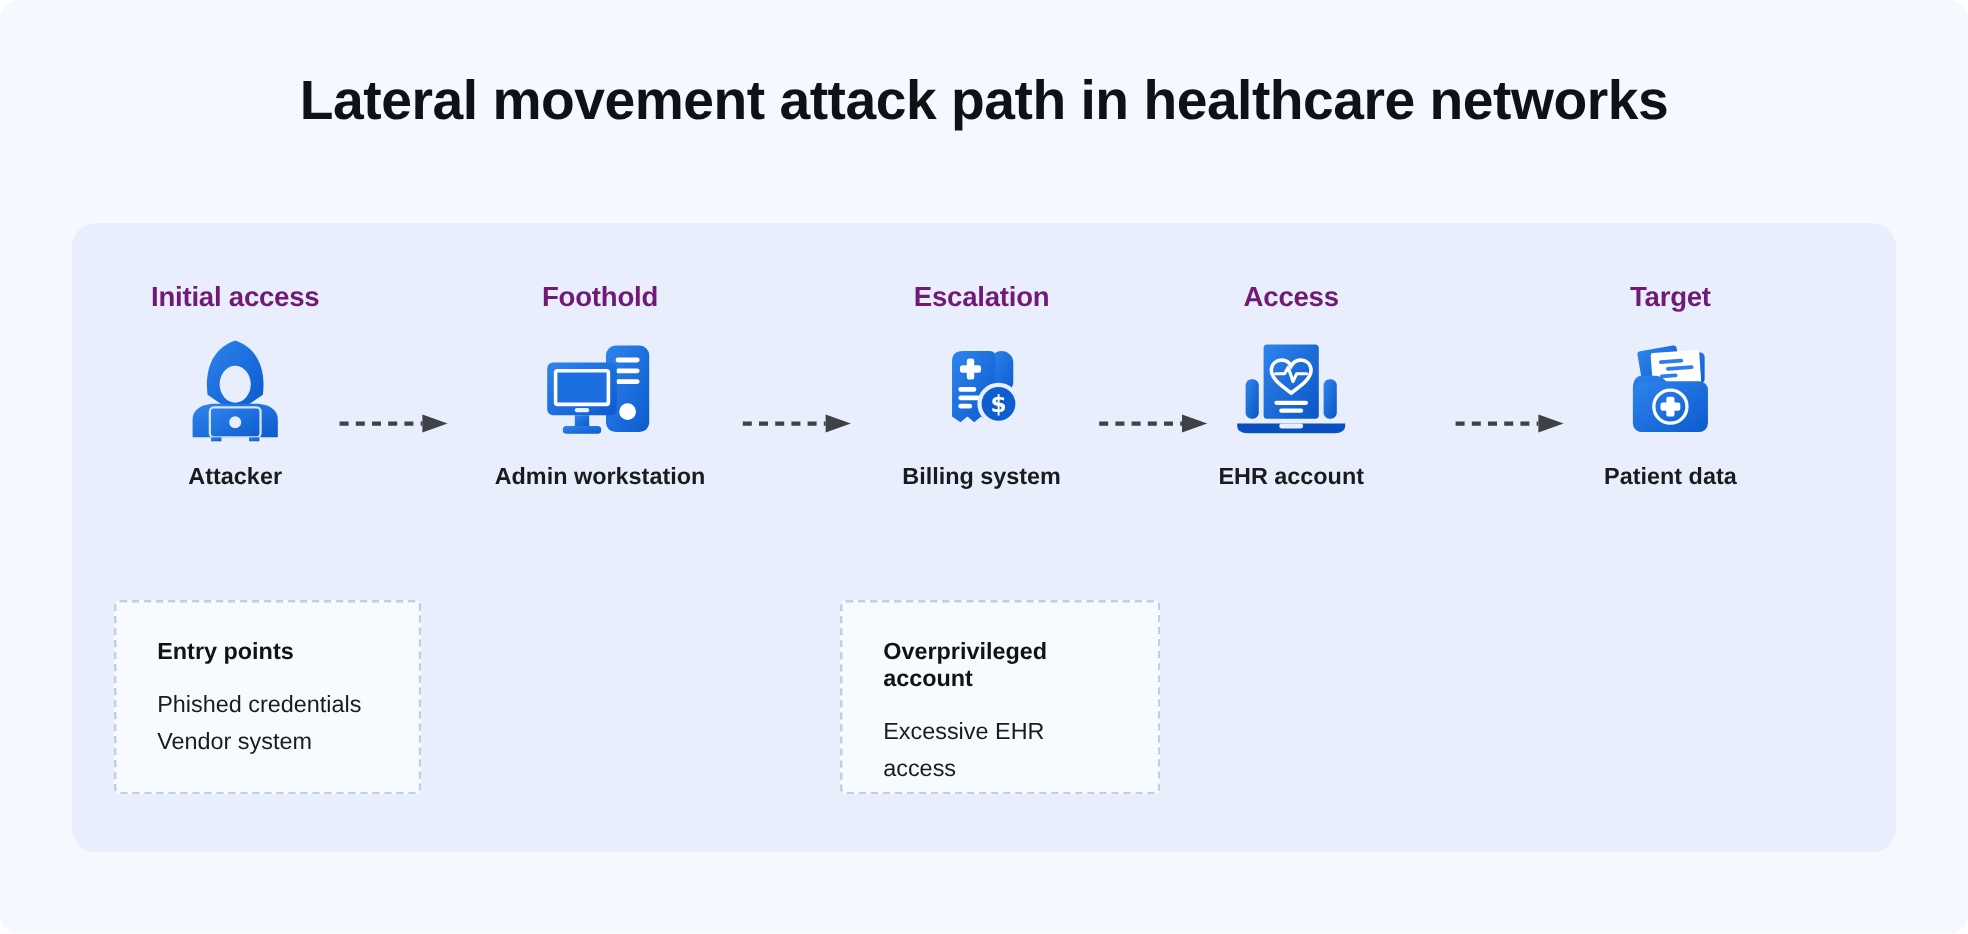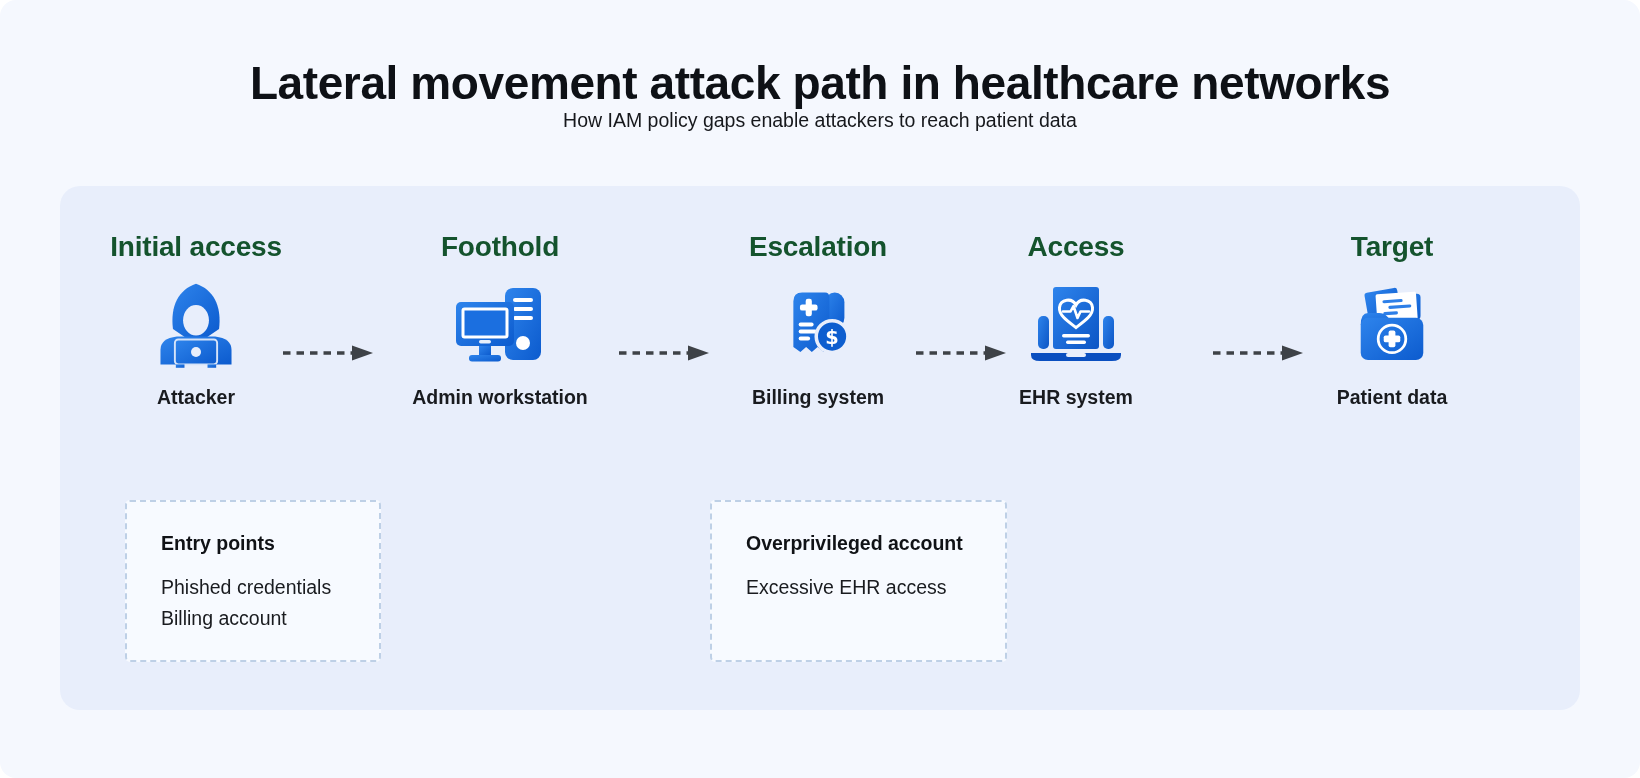--- a/index.html
+++ b/index.html
@@ -29,21 +29,21 @@
     width: 1520px; height: 524px;
     background: #e8eefb;
     border-radius: 20px;
   }
 
   .stage {
     position: absolute; top: 46px; width: 240px;
     text-align: center;
   }
   .stage-title {
-    font-size: 28px; font-weight: 700; color: #14532d;
+    font-size: 23px; font-weight: 700; color: #701a75;
     line-height: 30px; letter-spacing: -0.2px;
   }
   .icon-slot {
     margin-top: 18px; height: 92px;
     display: flex; align-items: center; justify-content: center;
   }
   .stage-label {
     margin-top: 14px;
     font-size: 19.5px; font-weight: 700; color: #191b1f;
   }
@@ -61,43 +61,41 @@
   .a2 { left: 556px; }
   .a3 { left: 853px; }
   .a4 { left: 1150px; }
 
   .note-box {
     position: absolute; top: 314px; height: 162px;
     background: rgba(250, 252, 255, 0.82);
     border: 2px dashed #bed0e6;
     border-radius: 5px;
     padding: 30px 34px;
-    margin-left: 30px;
   }
   .n1 { left: 35px;  width: 256px; }
   .n2 { left: 322px; width: 266px; }
-  .n3 { left: 620px; width: 297px; }
+  .n3 { left: 640px; width: 267px; }
   .n4 { left: 947px; width: 256px; }
 
   .note-title {
     font-size: 19.5px; font-weight: 700; color: #101216;
     margin-bottom: 17px;
   }
   .note-item {
     font-size: 19.5px; font-weight: 400; color: #191b1f;
     line-height: 31px;
   }
 </style>
 </head>
 <body>
 
 <div class="page">
 
   <h1 class="main-title">Lateral movement attack path in healthcare networks</h1>
-  <p class="subtitle">How IAM policy gaps enable attackers to reach patient data</p>
 
   <div class="panel">
 
     <div class="stage s1">
       <div class="stage-title">Initial access</div>
       <div class="icon-slot">
         <svg width="96" height="90" viewBox="0 0 100 92">
           <defs>
             <linearGradient id="g1" x1="0" y1="0" x2="1" y2="1">
               <stop offset="0" stop-color="#2e84ec"></stop>
@@ -179,21 +177,21 @@
           <rect x="77" y="34" width="11" height="33" rx="5" fill="url(#g4)"></rect>
           <rect x="27" y="5" width="46" height="62" rx="3" fill="url(#g4)"></rect>
           <path d="M50 23 C46 15.5 34.5 17 33.5 25.5 C32.7 33.5 42 39.5 50 45.5 C58 39.5 67.3 33.5 66.5 25.5 C65.5 17 54 15.5 50 23 Z" fill="none" stroke="#ffffff" stroke-width="3"></path>
           <polyline points="37,29.5 44.5,29.5 47.5,24 51.5,36 54.5,29.5 63,29.5" fill="none" stroke="#ffffff" stroke-width="2.6" stroke-linecap="round" stroke-linejoin="round"></polyline>
           <rect x="36" y="52" width="28" height="3.4" rx="1.7" fill="#ffffff"></rect>
           <rect x="40" y="58.5" width="20" height="3.4" rx="1.7" fill="#ffffff"></rect>
           <path d="M5 71 L95 71 L95 73 Q95 79 86 79 L14 79 Q5 79 5 73 Z" fill="#0a4fc0"></path>
           <rect x="40" y="71" width="20" height="4" rx="2" fill="#e8eefb"></rect>
         </svg>
       </div>
-      <div class="stage-label">EHR system</div>
+      <div class="stage-label">EHR account</div>
     </div>
 
     <div class="stage s5">
       <div class="stage-title">Target</div>
       <div class="icon-slot">
         <svg width="92" height="88" viewBox="0 0 100 90">
           <defs>
             <linearGradient id="g5" x1="0" y1="0" x2="1" y2="1">
               <stop offset="0" stop-color="#2e84ec"></stop>
                 <stop offset="1" stop-color="#0c5bce"></stop>
@@ -238,21 +236,21 @@
     <div class="arrow a4">
       <svg width="96" height="22" viewBox="0 0 96 22">
         <line x1="3" y1="11" x2="72" y2="11" stroke="#3e4247" stroke-width="3.4" stroke-dasharray="7.5 6"></line>
         <path d="M72 3.5 L93 11 L72 18.5 Z" fill="#3e4247"></path>
       </svg>
     </div>
 
     <div class="note-box n1">
       <div class="note-title">Entry points</div>
       <div class="note-item">Phished credentials</div>
-      <div class="note-item">Billing account</div>
+      <div class="note-item">Vendor system</div>
     </div>
 
 
     <div class="note-box n3">
       <div class="note-title">Overprivileged account</div>
       <div class="note-item">Excessive EHR access</div>
     </div>
 
 
   </div>

